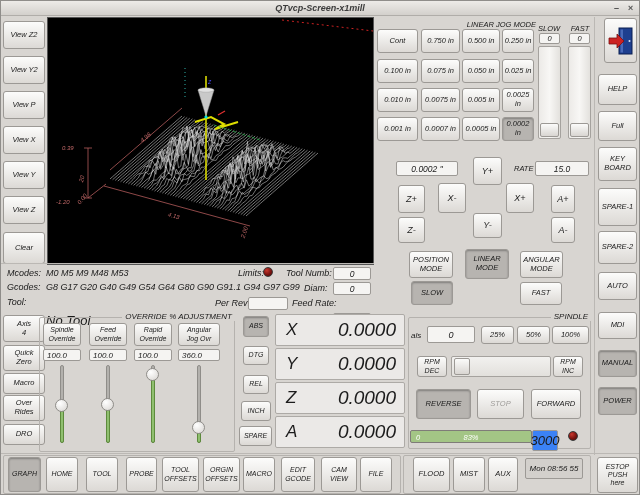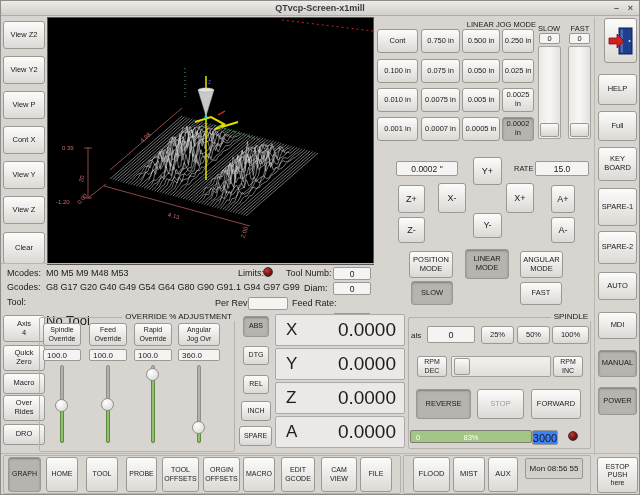--- a/index.html
+++ b/index.html
@@ -1,19 +1,19 @@
 <!DOCTYPE html>
 <html><head>
 <meta charset="utf-8">
 <style>
   html,body{margin:0;padding:0;background:#b8b5b1;}
   *{box-sizing:border-box;}
   .window{position:relative;width:640px;height:495px;background:#d8d5d1;
     font-family:"Liberation Sans",sans-serif;font-size:8px;color:#1a1a1a;
-    border:1px solid #8f8d8a;overflow:hidden;}
+    border:1px solid #8f8d8a;overflow:hidden;font-style:italic;}
   .titlebar{position:absolute;left:0;top:0;width:100%;height:15px;
     background:linear-gradient(#edebe8,#d3d0cc);border-bottom:1px solid #b0ada9;
     text-align:center;font-size:9px;font-weight:bold;color:#3c3c3c;line-height:14px;}
   .winctl{position:absolute;top:0;font-size:9px;color:#555;line-height:14px;}
   .label{position:absolute;white-space:pre-line;}
   .btn{position:absolute;display:flex;align-items:center;justify-content:center;
     text-align:center;background:linear-gradient(#fcfcfb,#dcd9d5);
     border:1px solid #9c9995;border-radius:3px;color:#1a1a1a;
     white-space:pre-line;line-height:1.15;font-size:7.5px;}
   .btn.pressed{background:#b7b4b0;box-shadow:inset 0 1px 2px rgba(0,0,0,.3);}
@@ -63,21 +63,21 @@
 
   <div class="titlebar">
     <span>QTvcp-Screen-x1mill</span>
     <span class="winctl" style="right:20px">–</span>
     <span class="winctl" style="right:6px">×</span>
   </div>
 
   <div class="btn" style="left:2px;top:20px;width:42px;height:28px">View Z2</div>
   <div class="btn" style="left:2px;top:55px;width:42px;height:28px">View Y2</div>
   <div class="btn" style="left:2px;top:90px;width:42px;height:28px">View P</div>
-  <div class="btn" style="left:2px;top:125px;width:42px;height:28px">Cont X</div>
+  <div class="btn" style="left:2px;top:125px;width:42px;height:28px">View X</div>
   <div class="btn" style="left:2px;top:160px;width:42px;height:28px">View Y</div>
   <div class="btn" style="left:2px;top:195px;width:42px;height:28px">View Z</div>
   <div class="btn" style="left:2px;top:231px;width:42px;height:32px">Clear</div>
 
   <div class="plot">
     <svg id="plot-svg" width="325" height="246" viewBox="0 0 325 246">
       <g id="raster" stroke="#e4e4e4" stroke-width="0.55" fill="none" opacity="0.95">
           <path d="M62.0 161.0 L64.4 158.9 L66.8 156.8 L69.2 154.7 L71.6 152.6 L74.0 150.5 L76.4 148.4 L78.8 146.3 L81.2 144.2 L83.6 142.1 L86.0 140.0 L88.4 137.9 L90.8 135.8 L93.2 133.7 L95.6 131.6 L98.0 129.5 L100.4 127.4 L102.8 125.3 L105.2 123.2 L107.6 121.1 L110.0 119.0 L112.4 116.9 L114.8 114.8 L117.2 112.7 L119.6 110.6 L122.0 108.5 L124.4 106.4 L126.8 104.3 L129.2 102.2 L131.6 100.1 L134.0 98.0"></path>
           <path d="M64.6 161.7 L67.0 159.6 L69.4 157.5 L71.8 155.4 L74.2 153.3 L76.6 151.2 L79.0 149.1 L81.4 147.0 L83.8 144.9 L86.2 142.8 L88.6 140.7 L91.0 138.6 L93.4 136.5 L95.8 134.4 L98.2 132.3 L100.6 130.2 L103.0 128.1 L105.4 126.0 L107.8 123.9 L110.2 121.8 L112.6 119.7 L115.0 117.6 L117.4 115.5 L119.8 113.4 L122.2 111.3 L124.6 109.2 L127.0 107.1 L129.4 105.0 L131.8 102.9 L134.2 100.8 L136.6 98.7"></path>
           <path d="M67.2 162.4 L69.6 160.3 L72.0 158.2 L74.4 156.1 L76.8 154.0 L79.2 151.9 L81.6 149.8 L84.0 147.7 L86.4 145.6 L88.8 143.5 L91.2 141.4 L93.6 139.3 L96.0 137.2 L98.4 135.1 L100.8 133.0 L103.2 130.9 L105.6 128.8 L108.0 126.7 L110.4 124.6 L112.8 122.5 L115.2 120.4 L117.6 118.3 L120.0 116.2 L122.4 114.1 L124.8 112.0 L127.2 109.9 L129.6 107.8 L132.0 105.7 L134.4 103.6 L136.8 101.5 L139.2 99.4"></path>
@@ -338,21 +338,21 @@
     </div>
   <div class="btn" style="left:552px;top:355px;width:30px;height:21px;font-size:7px">RPM
 INC</div>
   <div class="btn pressed" style="left:415px;top:388px;width:55px;height:30px">REVERSE</div>
   <div class="btn disabled" style="left:476px;top:388px;width:47px;height:30px">STOP</div>
   <div class="btn" style="left:530px;top:388px;width:50px;height:30px">FORWARD</div>
   <div class="progress" style="left:409px;top:429px;width:122px;height:13px">
     <span style="position:absolute;left:5px;top:2px">0</span>
     <span style="position:absolute;left:0;right:0;top:2px;text-align:center">83%</span>
   </div>
-  <div class="display" style="left:531px;top:429px;width:26px;height:15px;font-size:11px;background:#3b82f6">3000</div>
+  <div class="display" style="left:531px;top:429px;width:26px;height:21px;font-size:13px;background:#3b82f6">3000</div>
   <div class="led" style="left:567px;top:430px"></div>
 
   <div class="hsep" style="left:0;top:452px;width:640px"></div>
   <div class="frame" style="left:2px;top:454px;width:398px;height:39px"></div>
   <div class="frame" style="left:402px;top:454px;width:188px;height:39px"></div>
   <div class="btn pressed" style="left:7px;top:456px;width:33px;height:35px;font-size:7px">GRAPH</div>
   <div class="btn" style="left:45px;top:456px;width:32px;height:35px;font-size:7px">HOME</div>
   <div class="btn" style="left:85px;top:456px;width:32px;height:35px;font-size:7px">TOOL</div>
   <div class="btn" style="left:125px;top:456px;width:31px;height:35px;font-size:7px">PROBE</div>
   <div class="btn" style="left:161px;top:456px;width:37px;height:35px;font-size:7px">TOOL

